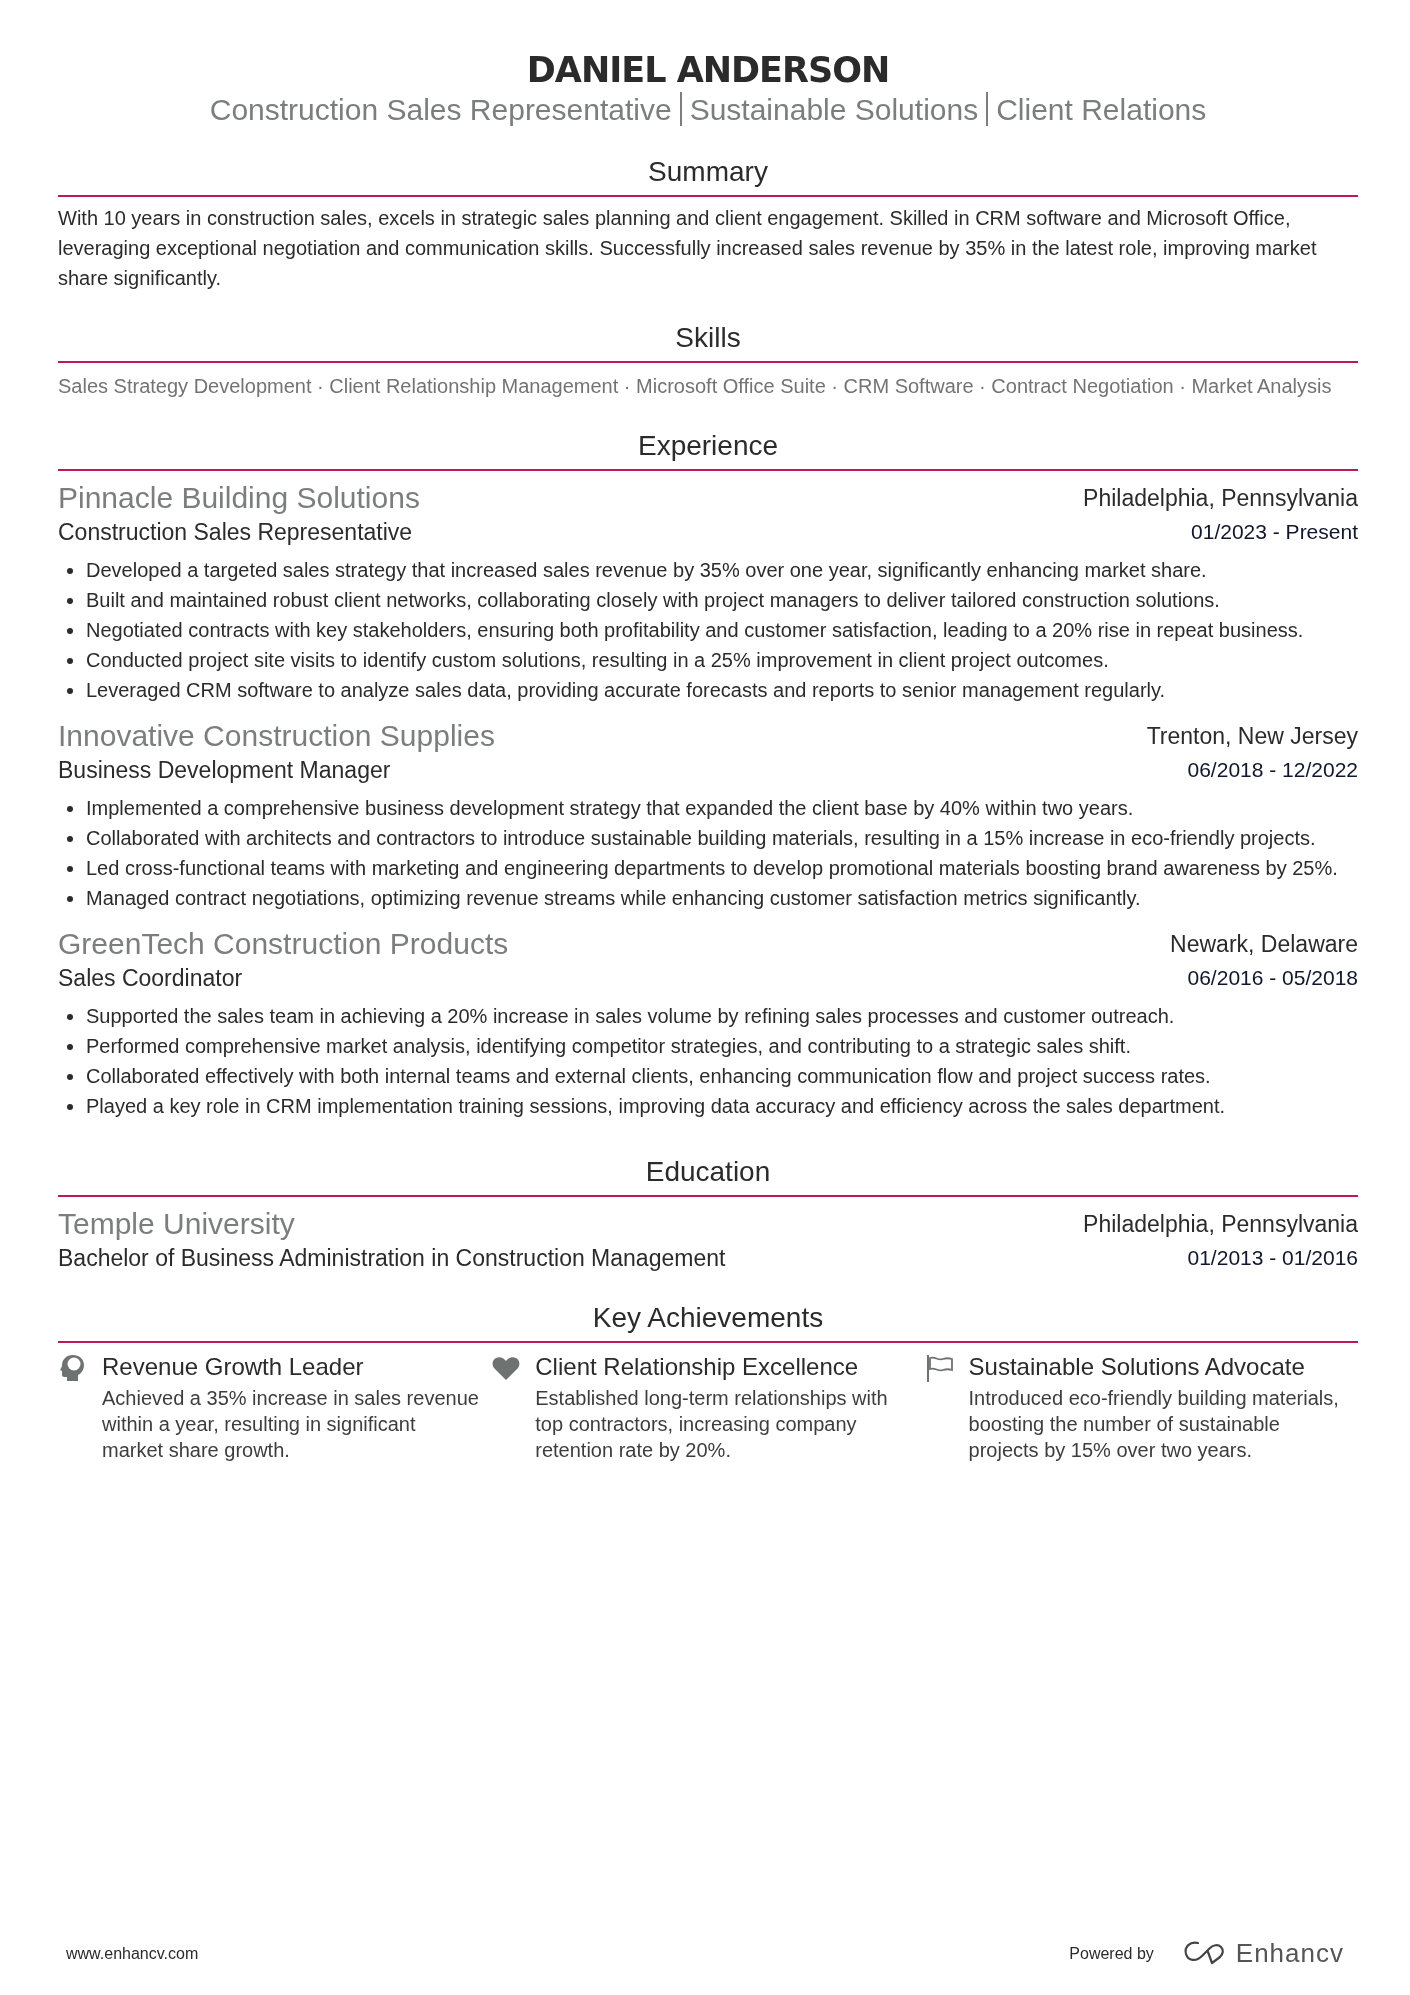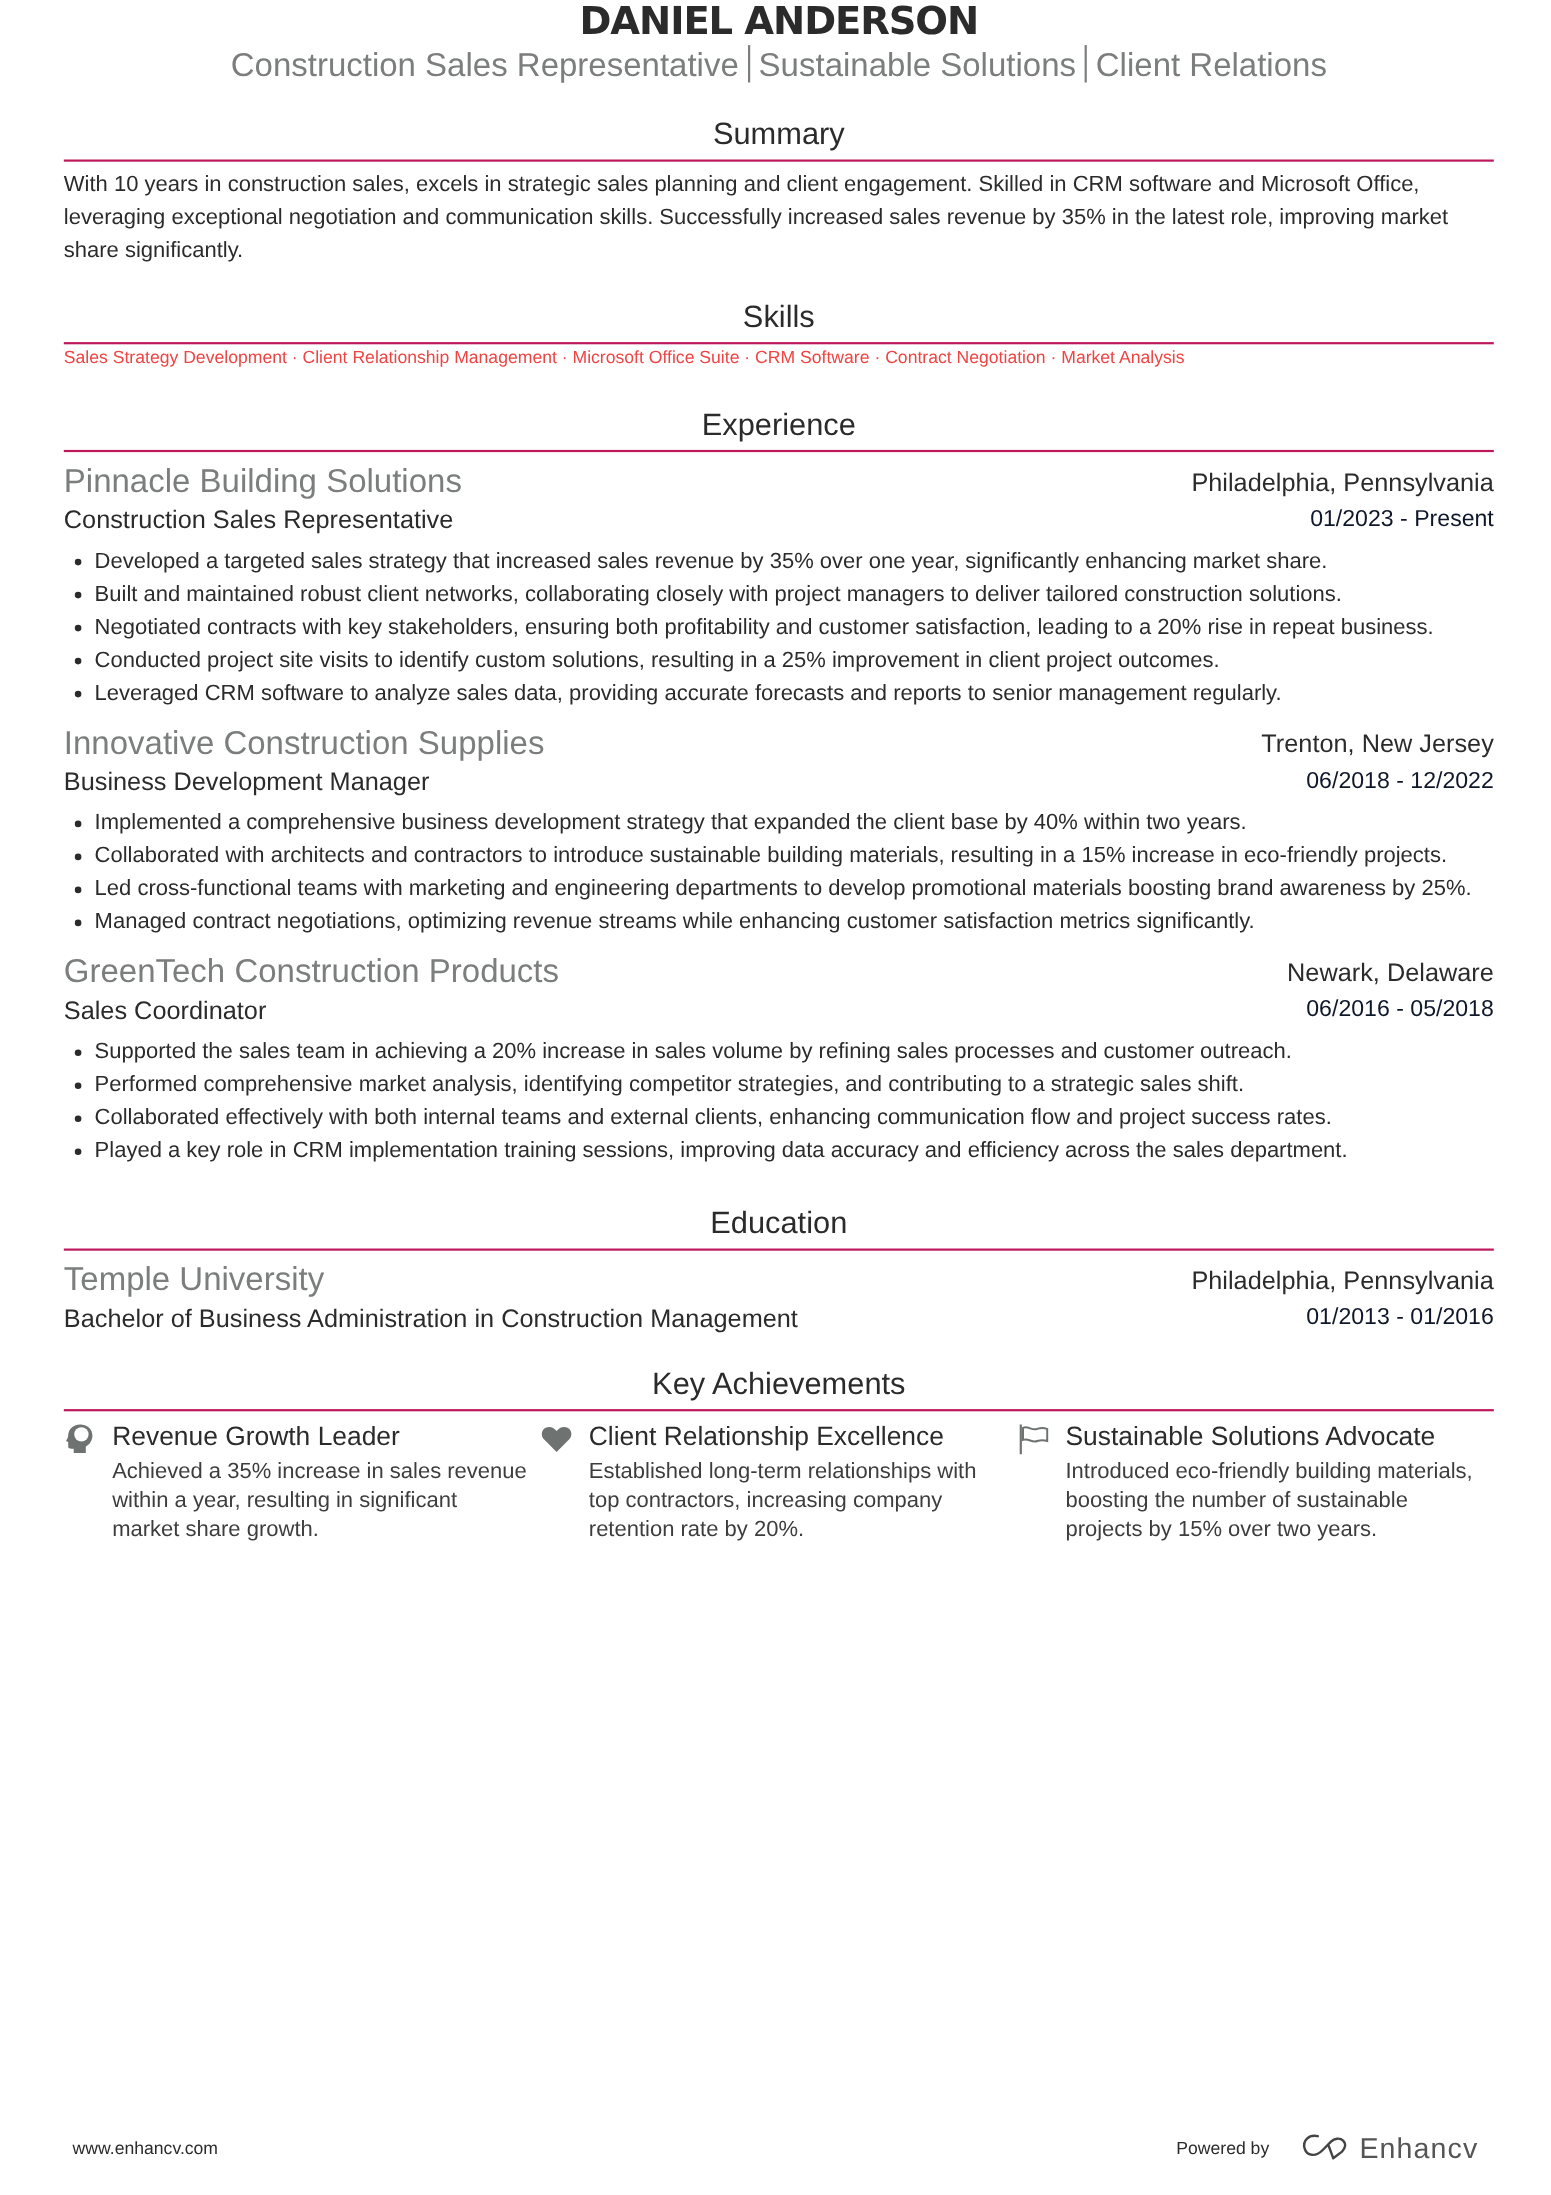--- a/index.html
+++ b/index.html
@@ -3,21 +3,21 @@
   <meta charset="utf-8">
   <style>
     html, body { margin: 0; padding: 0; background: #ffffff; }
     body {
       width: 1410px; height: 1995px; position: relative; overflow: hidden;
       font-family: "Liberation Sans", "DejaVu Sans", sans-serif;
       color: #2b2b2b;
     }
     .page { position: absolute; left: 58px; right: 52px; top: 0; }
 
-    .header { text-align: center; }
+    .header { text-align: center; padding-top: 50px; }
     .name {
       font-family: "DejaVu Sans", sans-serif;
       font-weight: bold; font-size: 35px; letter-spacing: -1px;
       color: #2b2b2b; line-height: 40px;
     }
     .headline {
       font-size: 30px; color: #7b7e7d; line-height: 38px; margin-top: 1px;
     }
     .headline .sep { display: inline-block; width: 2px; height: 34px; background: #7b7e7d; vertical-align: -6px; margin: 0 8px; }
     .contacts { font-size: 20px; color: #2b2b2b; line-height: 26px; margin-top: 0px; }
@@ -27,21 +27,21 @@
       text-align: center; font-size: 28px; color: #2b2b2b; line-height: 34px;
       padding-bottom: 6px; border-bottom: 2px solid #be185d;
     }
     .sec-summary { margin-top: 26px; }
     .sec-skills { margin-top: 28px; }
     .sec-exp { margin-top: 30px; }
     .sec-edu { margin-top: 34px; }
     .sec-ach { margin-top: 28px; }
 
     .para { font-size: 20px; line-height: 30px; margin-top: 6px; color: #2b2b2b; }
-    .skills-text { font-size: 16px; line-height: 26px; color: #ef4444; }
+    .skills-text { font-size: 20px; line-height: 26px; margin-top: 10px; color: #737373; }
 
     .job { margin-top: 8px; }
     .job + .job { margin-top: 12px; }
     .row { display: flex; justify-content: space-between; align-items: center; }
     .company { font-size: 30px; color: #7b7e7d; line-height: 38px; }
     .loc { font-size: 23px; color: #2b2b2b; line-height: 30px; }
     .role { font-size: 23px; color: #2b2b2b; line-height: 30px; }
     .date { font-size: 21px; color: #0f172a; line-height: 30px; }
     ul.bullets { margin: 8px 0 0 0; padding: 0 0 0 28px; }
     ul.bullets li { font-size: 20px; line-height: 30px; color: #2b2b2b; }

